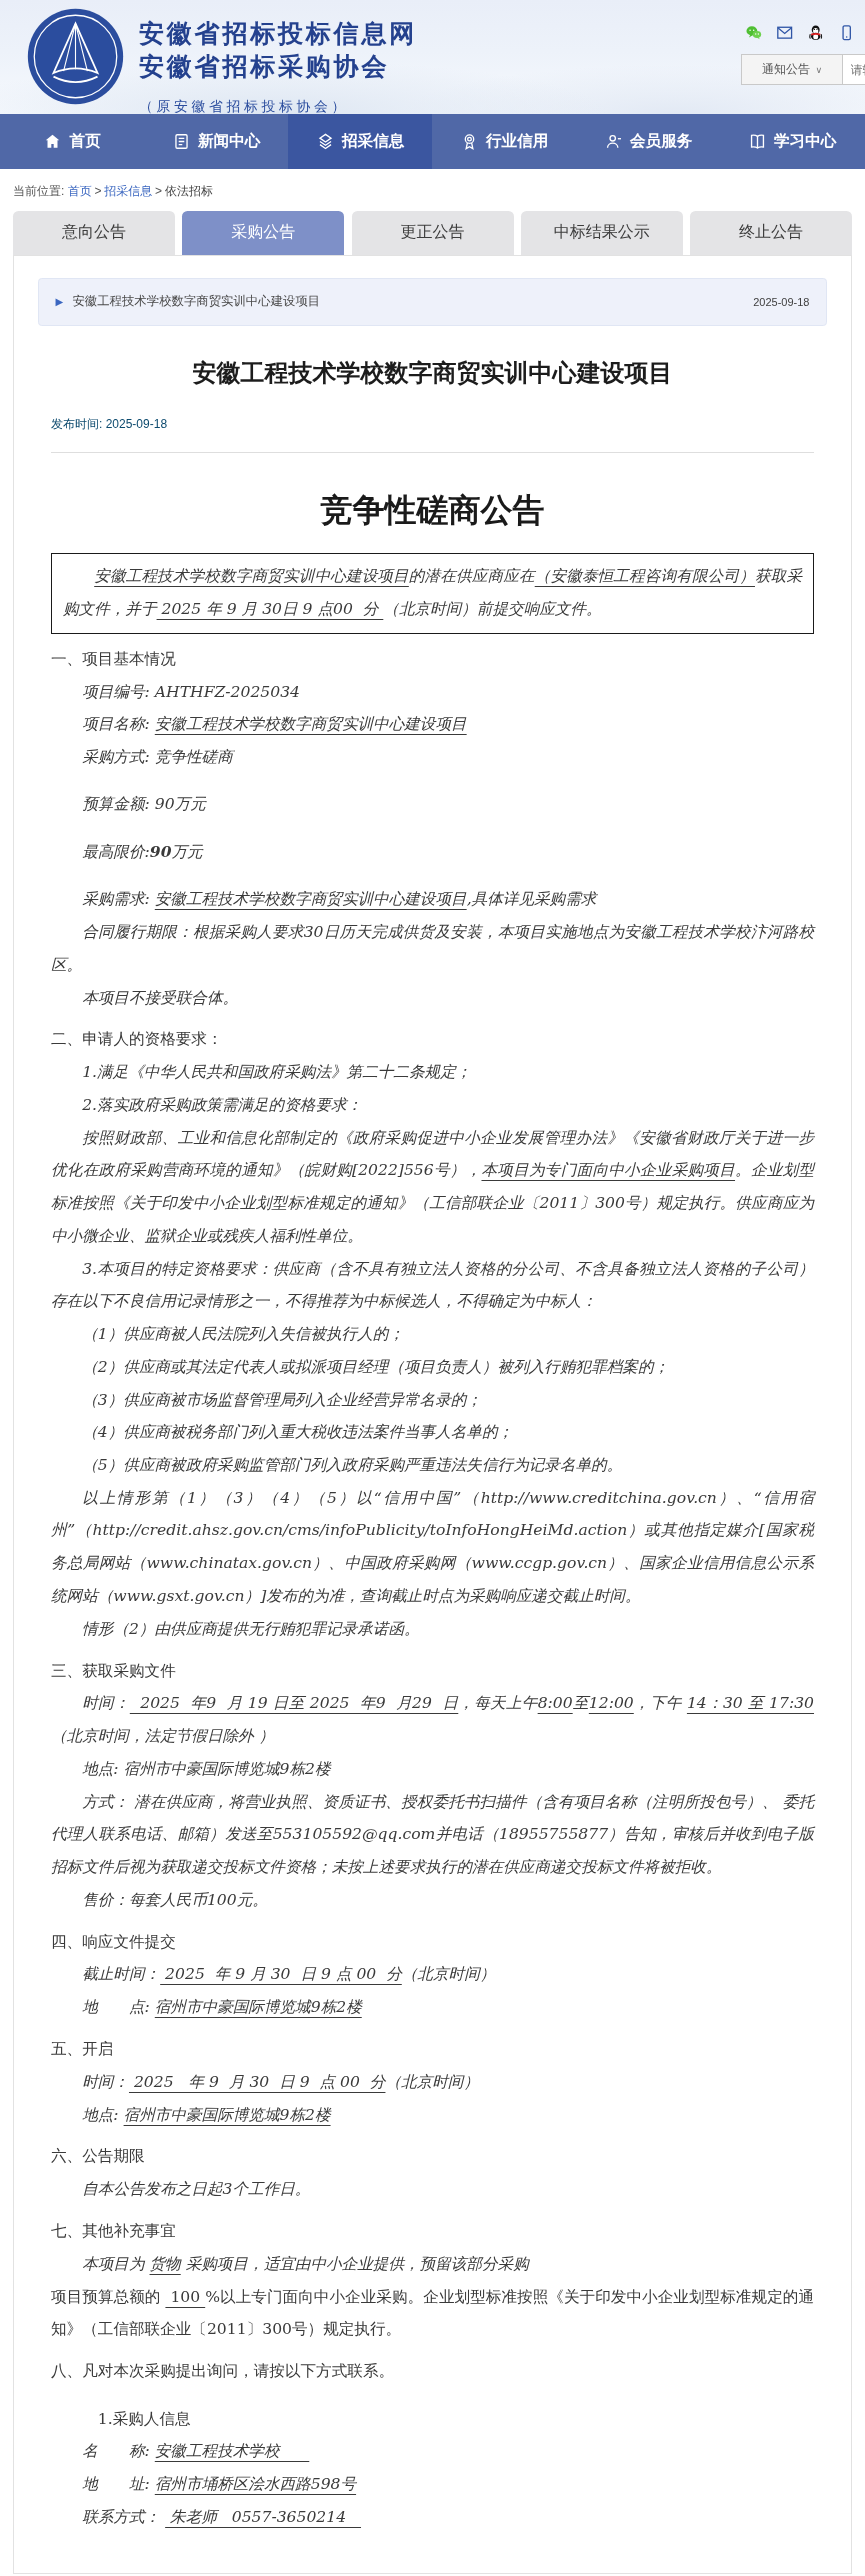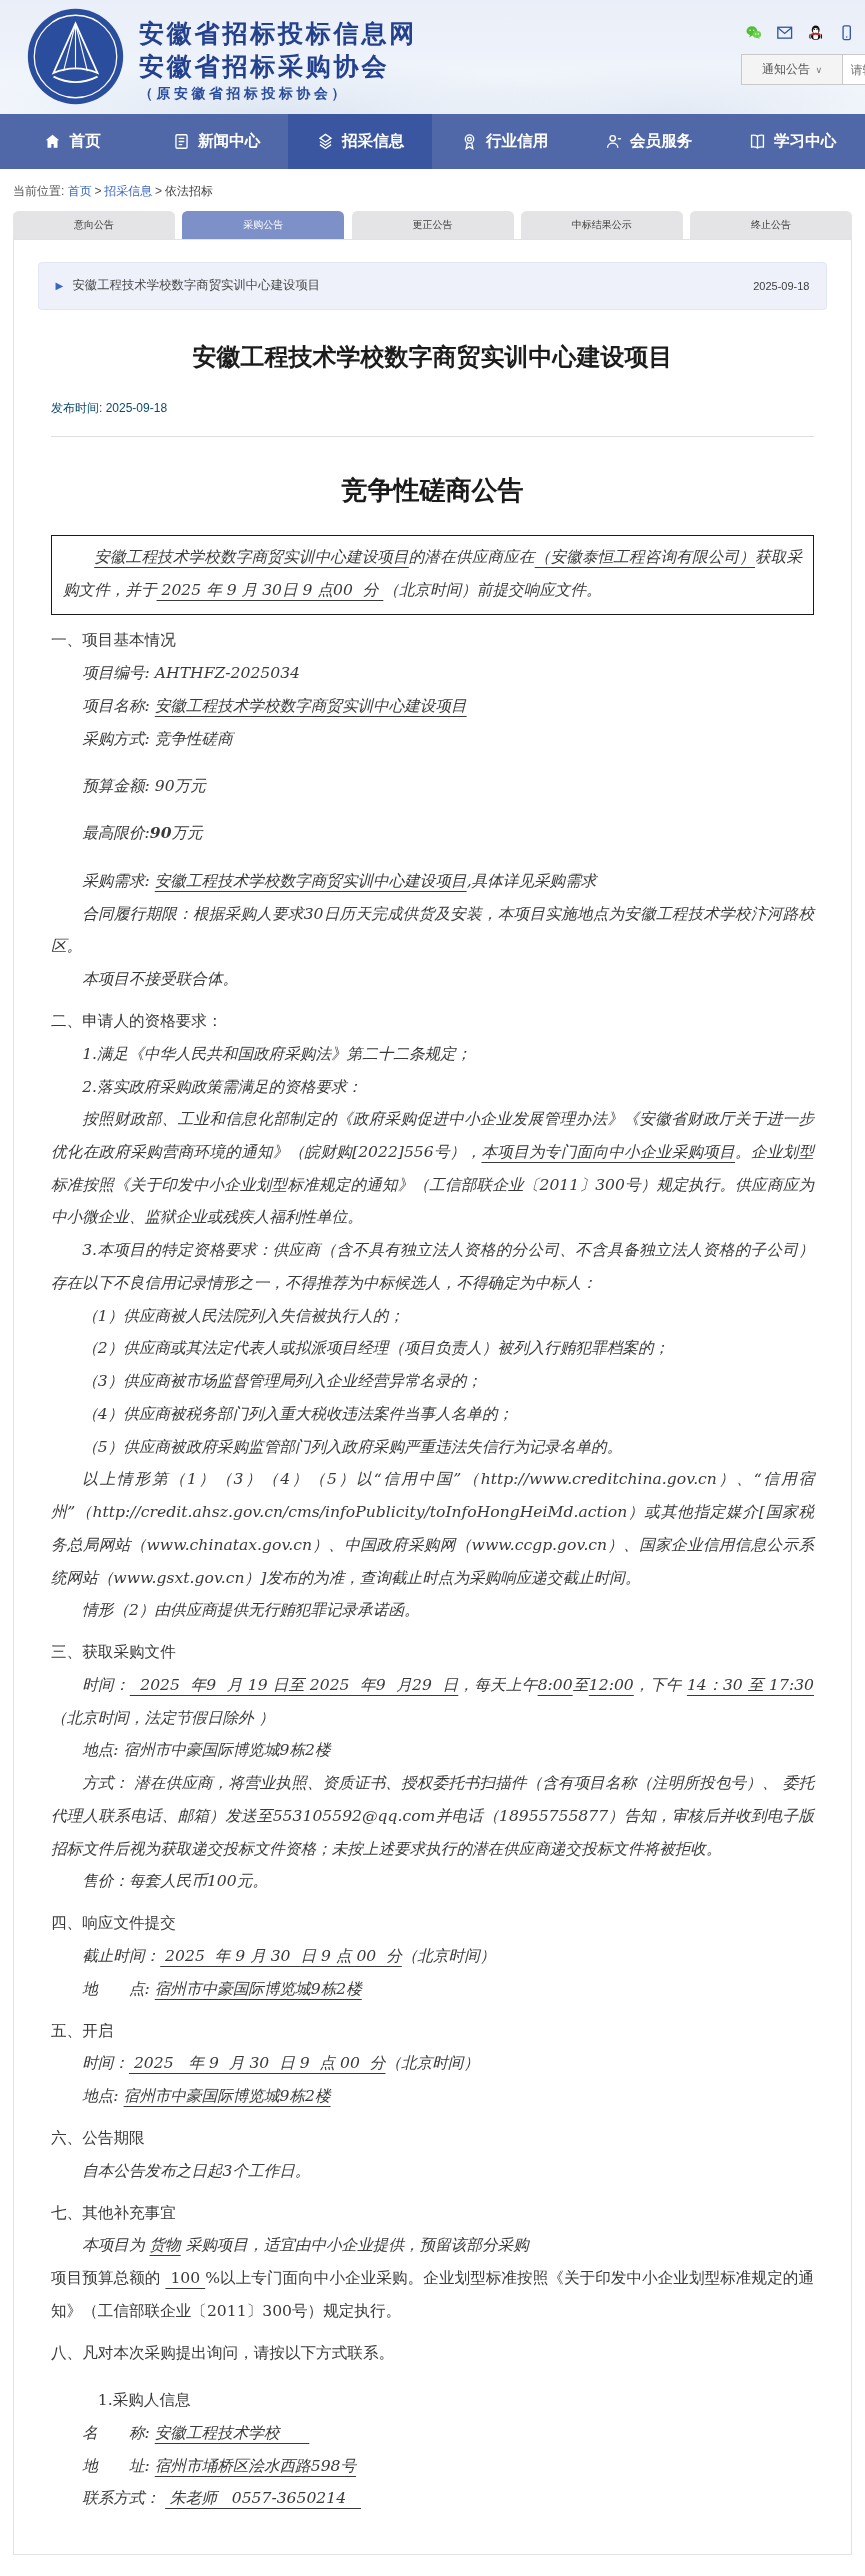--- a/index.html
+++ b/index.html
@@ -9,21 +9,21 @@
 
   
   .hdr { height:114px; position:relative; overflow:hidden;
          background:linear-gradient(180deg,#e9eef8 0%,#edf2fa 45%,#f6f9fd 100%); }
   .hdr::after { content:""; position:absolute; left:0; right:0; bottom:0; height:64px;
          background:radial-gradient(55% 120% at 32% 100%, #dde6f2 0%, rgba(221,230,242,0) 70%),
                     radial-gradient(45% 110% at 78% 100%, #e2e9f4 0%, rgba(226,233,244,0) 70%); }
   .logo { position:absolute; left:26px; top:7.3px; width:99px; height:99px; z-index:2; }
   .site-names { position:absolute; left:139px; top:16.5px; z-index:2; color:#24418e; }
   .site-name-1,.site-name-2 { font-size:25px; font-weight:bold; letter-spacing:2.8px; line-height:1.35; }
-  .site-name-3 { font-size:13.8px; letter-spacing:3.7px; margin-top:1px; color:#2b4d9e;font-weight:bold; }
+  .site-name-3 { font-size:13.8px; letter-spacing:3.7px; margin-top:14px; color:#2b4d9e; }
   .hdr-right { position:absolute; left:741px; top:24px; z-index:3; width:275px; }
   .quick-icons { display:flex; gap:13.8px; align-items:center; margin-left:3.7px; }
   .quick-icons .qi { width:17.4px; height:17.4px; display:inline-block; cursor:pointer; }
   .search-row { display:flex; margin-top:13px; height:31px; }
   .search-cat { display:flex; align-items:center; gap:5.5px; padding:0 20px; background:#f4f4f4;
                 border:0.9px solid #c9c9c9; font-size:12px; color:#555; cursor:pointer; white-space:nowrap; }
   .search-cat .caret { font-size:9.2px; color:#777; }
   .search-input { width:128px; border:0.9px solid #c9c9c9; border-left:none; padding:0 7.3px;
                   font-size:12px; color:#333; background:#fff; outline:none; }
 
@@ -36,40 +36,40 @@
   .nav-icon svg { width:19px; height:19px; display:block; }
 
   
   .crumb { margin:13.8px 13px 11px; font-size:12px; color:#555; }
   .crumb a { color:#3a66c0; text-decoration:none; cursor:pointer; }
   .crumb .sep { margin:0 2.8px; color:#555; }
   .crumb .cur { color:#444; }
 
   
   .tabs { margin:0 13px; display:flex; gap:7.3px; }
-  .tab { flex:1; height:28px; display:flex; align-items:center; justify-content:center;
-         background:#e4e4e6; color:#3d3d3d; font-size:10px; border-radius:5.5px 5.5px 0 0; cursor:pointer;text-align:right; }
+  .tab { flex:1; height:44px; display:flex; align-items:center; justify-content:center;
+         background:#e4e4e6; color:#3d3d3d; font-size:16px; border-radius:5.5px 5.5px 0 0; cursor:pointer;text-align:right; }
   .tab.active { background:#7e90c8; color:#fff; }
 
   
   .card { margin:0 13px; border:0.9px solid #e2e2e2; background:#fff; padding-bottom:39px; }
   .list-bar { margin:22px 24px 0; height:48px; display:flex; align-items:center; padding:0 16.5px;
               background:#eef1fa; border:0.9px solid #e0e6f4; border-radius:3.7px; cursor:pointer; }
   .list-bar .tri { color:#3a66c0; font-size:10px; margin-right:9.2px; }
   .list-bar .lt { flex:1; font-size:12.4px; color:#4a4a4a; }
   .list-bar .ld { font-size:11px; color:#404040; }
 
   .art-title { margin:31px 37px 0; text-align:center; font-size:24px; font-weight:bold; color:#1c1c1c; }
   .pub { margin:27.5px 0 0 37px; font-size:12px; color:#0c4a6e; }
   .rule { margin:18.3px 37px 0; border:none; border-top:0.9px solid #dedede; }
 
   
   .doc { margin:0 37px; font-family:"DejaVu Serif", serif; font-size:15.6px; color:#3a3a3a; line-height:2.1; }
   .doc-title { text-align:center; font-family:"Liberation Sans", sans-serif; font-weight:bold;
-               font-size:26px; color:#1a1a1a; margin:35px 0 27px; line-height:1.4; }
+               font-size:32px; color:#1a1a1a; margin:35px 0 21px; line-height:1.4; }
   .obox { border:1.8px solid #1a1a1a; margin-top:9.2px; }
   .obox-head { padding:3.7px 11px; border-bottom:2.8px solid #1a1a1a; }
   .obox-body { padding:5.5px 11px 7.3px; }
   .doc p { margin:0; text-align:justify; }
   .doc .ind { text-indent:2em;font-style:italic; }
   .doc .ind3 { text-indent:3em; }
   .doc .h { margin-top:9.2px; }
   .doc .gap { margin-top:14.7px; }
   .u { text-decoration:underline; text-decoration-thickness:0.9px; text-underline-offset:4.6px; white-space:pre-wrap; }
   .b { font-weight:bold; }

